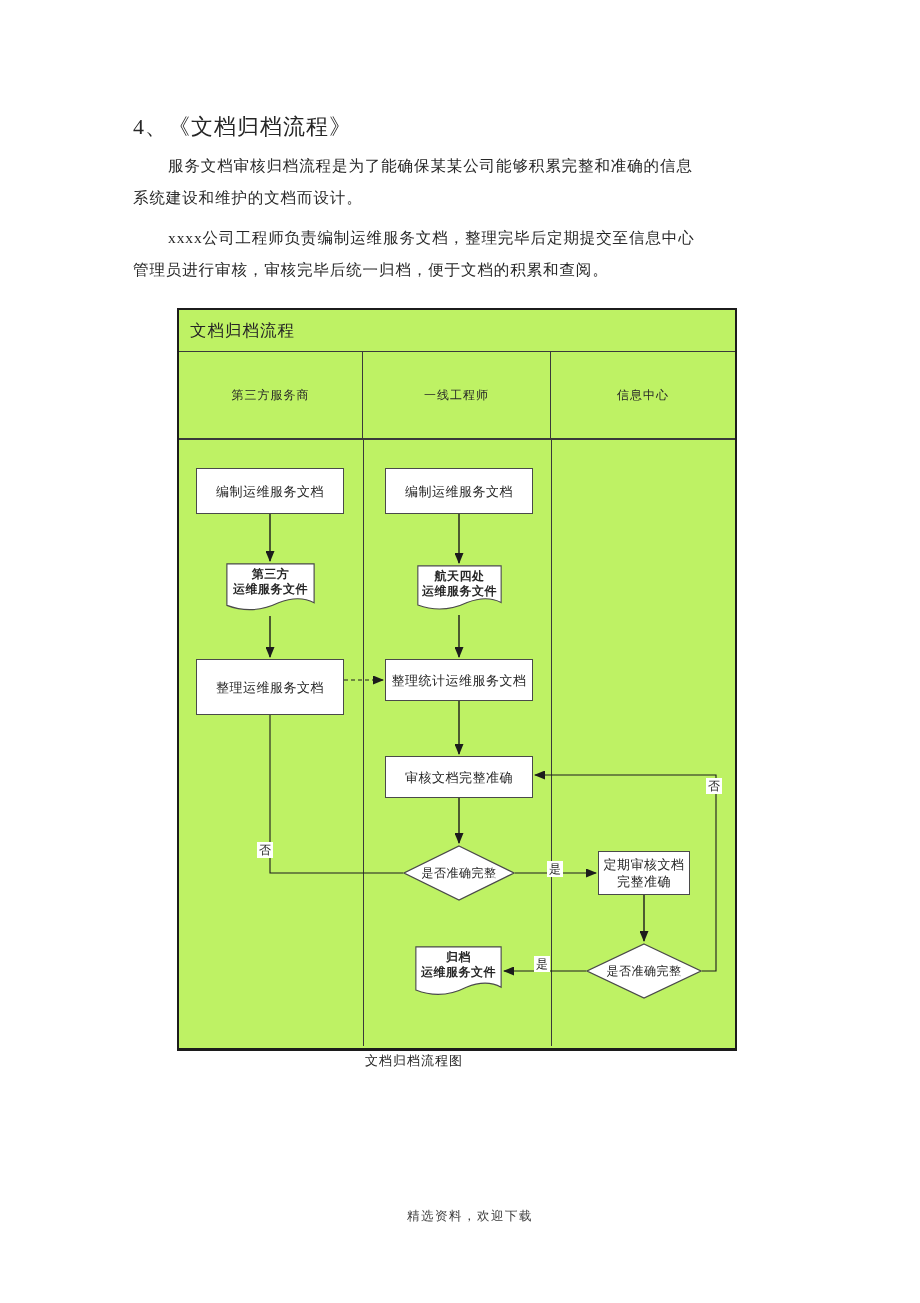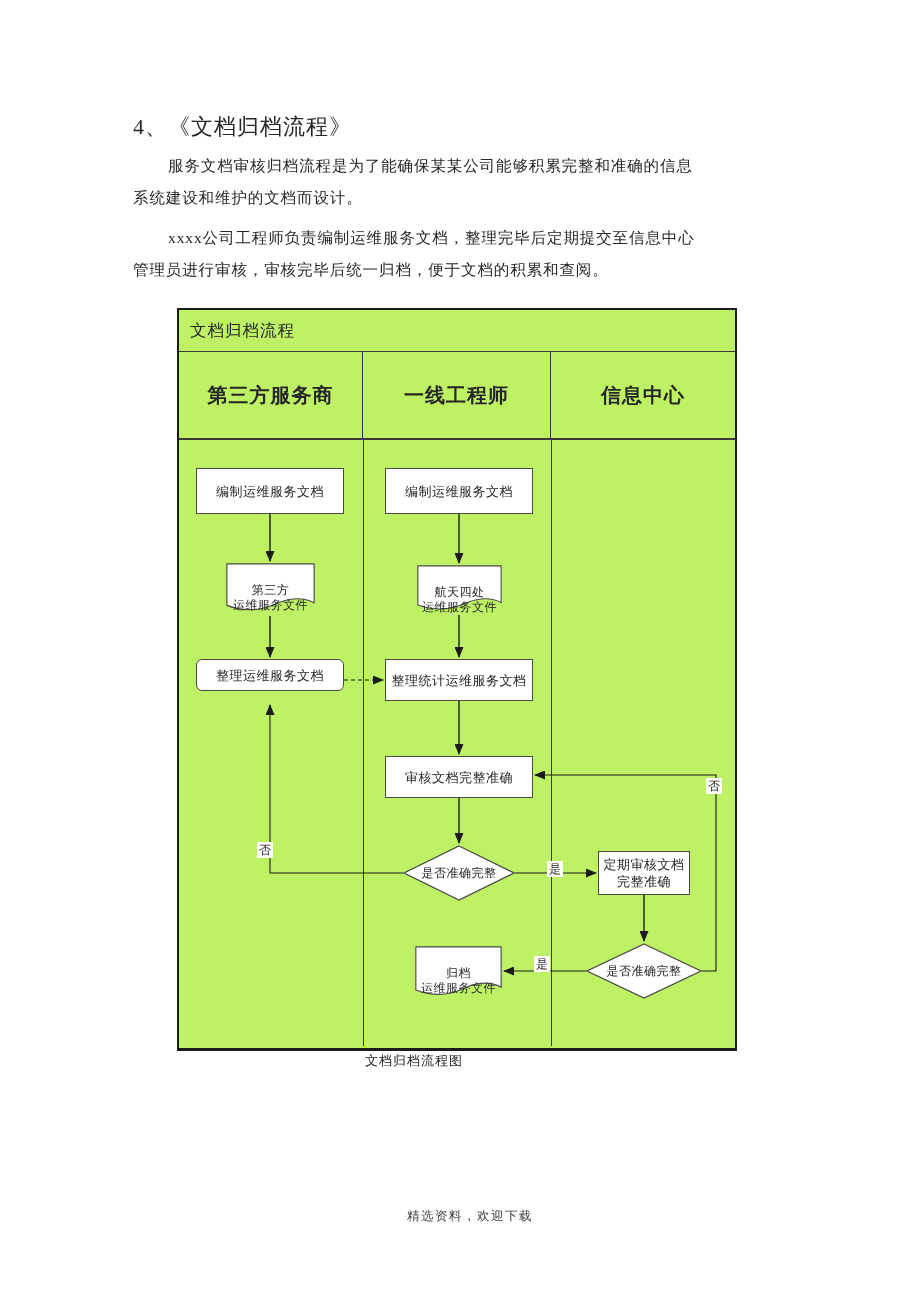--- a/index.html
+++ b/index.html
@@ -12,43 +12,43 @@
   .p1l2 { left:133px; top:188px; }
   .p2l1 { left:168px; top:228px; }
   .p2l2 { left:133px; top:260px; }
 
   
   .chart { position:absolute; left:177px; top:308px; width:560px; height:743px;
            background:#bef264; border:2px solid #1c1c1c; border-bottom-width:3px; }
   .chart-title { height:42px; border-bottom:1px solid #3a3a3a; display:flex; align-items:center;
                  padding-left:11px; font-size:16.5px; letter-spacing:1px; }
   .lane-row { height:88px; border-bottom:2px solid #3a3a3a; display:flex; }
-  .lane { display:flex; align-items:center; justify-content:center; font-size:20px; letter-spacing:1px;font-weight:bold; }
+  .lane { display:flex; align-items:center; justify-content:center; font-size:12px; letter-spacing:1px; }
   .lane1 { width:184px; border-right:1px solid #3a3a3a; }
   .lane2 { width:188px; border-right:1px solid #3a3a3a; }
   .lane3 { flex:1; }
 
   .chart-body { position:relative; height:606px; }
   .vline { position:absolute; top:0; bottom:0; width:1px; background:#3a3a3a; }
   .vline-a { left:184px; } .vline-b { left:372px; }
 
   
   .node { position:absolute; background:#ffffff; border:1px solid #4a4a4a;
           display:flex; flex-direction:column; align-items:center; justify-content:center;
           text-align:center; font-size:13px; line-height:17px; letter-spacing:0.5px; z-index:2; }
   .n-box1a { left:17px;  top:28px;  width:148px; height:46px; }
   .n-box1b { left:206px; top:28px;  width:148px; height:46px; }
-  .n-box3a { left:17px;  top:219px; width:148px; height:32px;border-radius:6px; }
+  .n-box3a { left:17px;  top:219px; width:148px; height:56px; }
   .n-box3b { left:206px; top:219px; width:148px; height:42px; }
   .n-box4  { left:206px; top:316px; width:148px; height:42px; }
   .n-box5  { left:419px; top:411px; width:92px;  height:44px;align-items:center; }
 
   .docshape { position:absolute; z-index:2; text-align:center; }
   .docshape svg { position:absolute; left:0; top:0; width:100%; height:100%; }
-  .docshape .doctext { position:relative; padding-top:20px; font-size:12px; line-height:15px; letter-spacing:0.5px; }
+  .docshape .doctext { position:relative; padding-top:4px; font-size:12px; line-height:15px; letter-spacing:0.5px;font-weight:bold; }
   .n-doc1 { left:47px;  top:123px; width:89px; height:53px; }
   .n-doc2 { left:238px; top:125px; width:85px; height:50px; }
   .n-doc3 { left:236px; top:506px; width:87px; height:55px; }
 
   .diamond { position:absolute; z-index:2; }
   .diamond svg { position:absolute; left:0; top:0; width:100%; height:100%; }
   .diamond .dtext { position:absolute; inset:0; display:flex; align-items:center; justify-content:center;
                     font-size:12px; letter-spacing:0.5px; }
   .n-d1 { left:224px; top:405px; width:112px; height:56px; }
   .n-d2 { left:407px; top:503px; width:116px; height:56px; }

